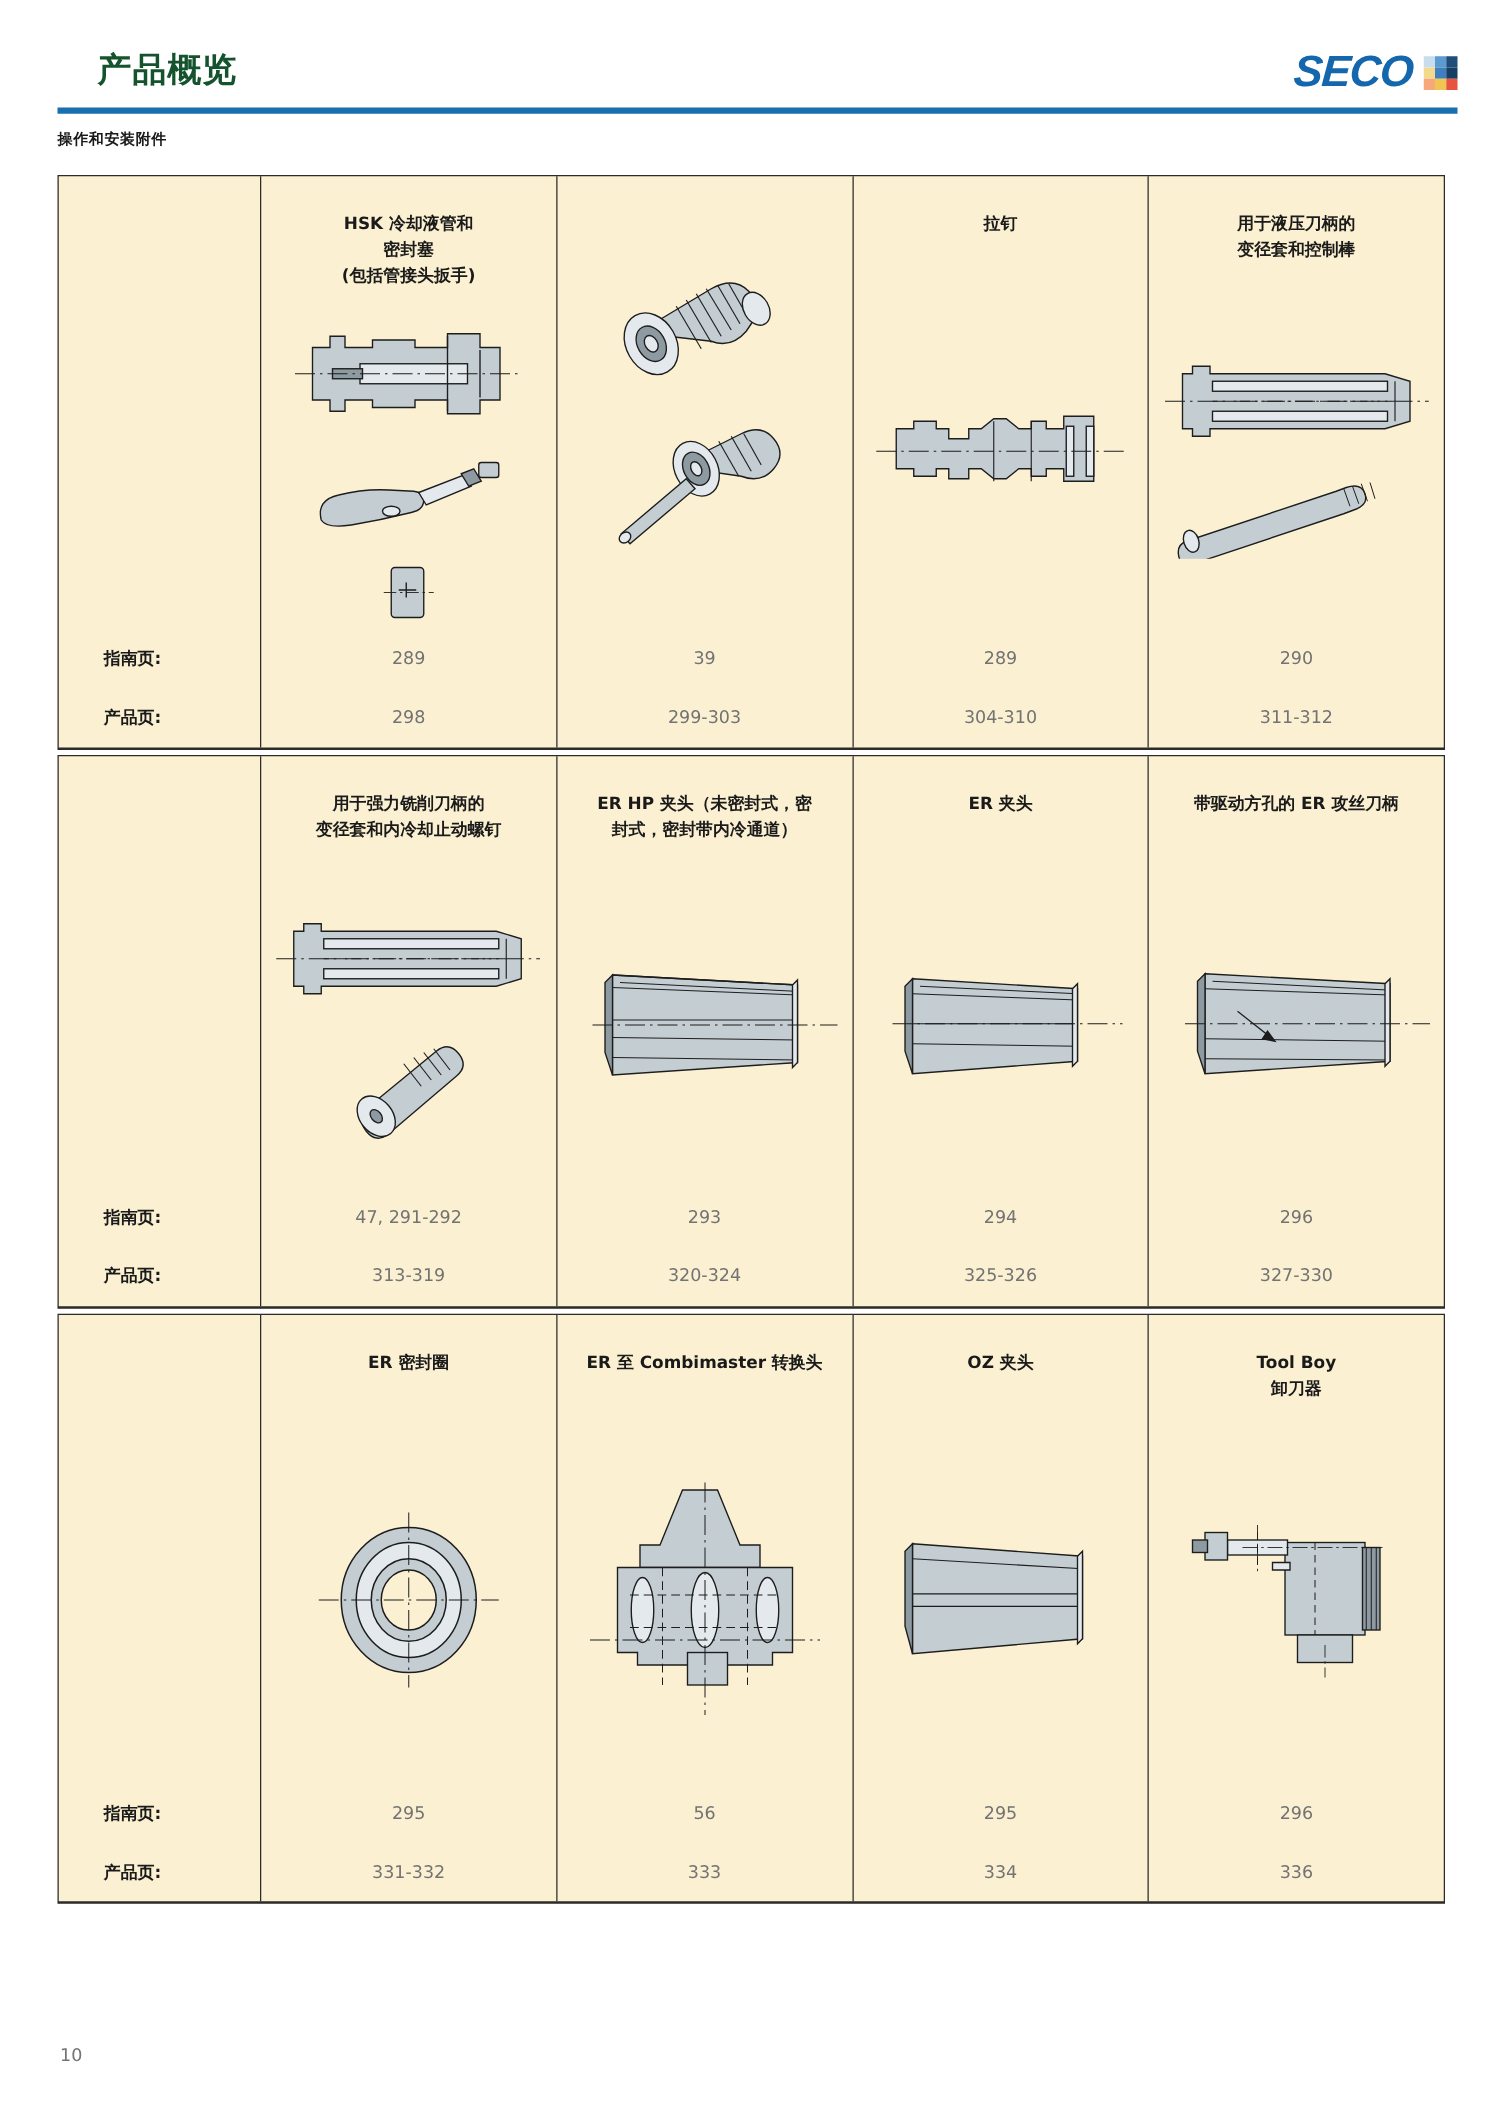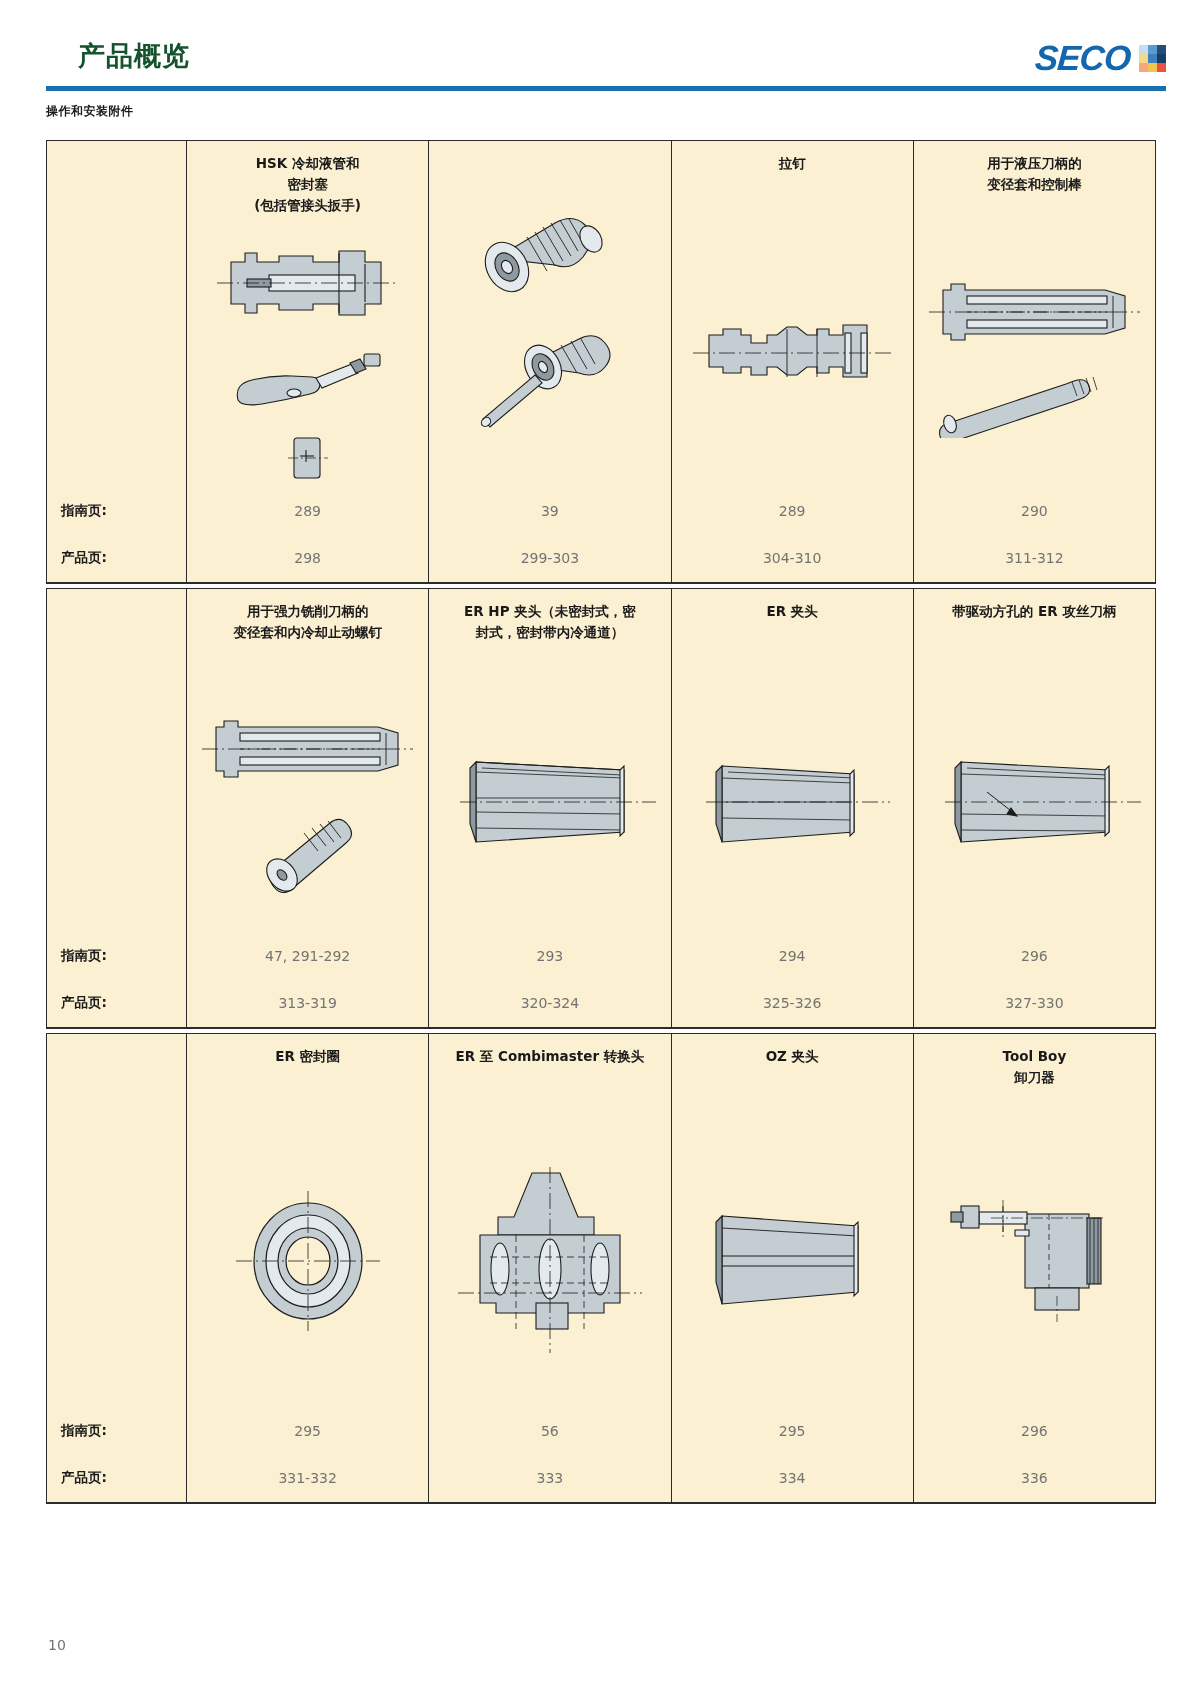--- a/index.html
+++ b/index.html
@@ -80,36 +80,37 @@
     width: 100%;
   }
   .block:last-child { margin-bottom: 0; }
 
   .col-label {
     width: 140px;
     flex: 0 0 140px;
     border-right: 1.6px solid #2b2b2b;
     display: flex;
     flex-direction: column;
+    margin-left: 22px;
   }
   .cols {
     flex: 1 1 auto;
     display: flex;
   }
   .col {
     flex: 1 1 0;
     border-right: 1.6px solid #2b2b2b;
     display: flex;
     flex-direction: column;
     min-width: 0;
   }
   .col:last-child { border-right: none; }
 
   .cell-head {
-    padding: 12px 13px 6px;
+    padding: 28px 13px 6px;
     text-align: center;
     font-size: 13.5px;
     font-weight: bold;
     line-height: 1.55;
     font-family: "DejaVu Sans", sans-serif;
     min-height: 74px;
   }
   .cell-art {
     flex: 1 1 auto;
     display: flex;

